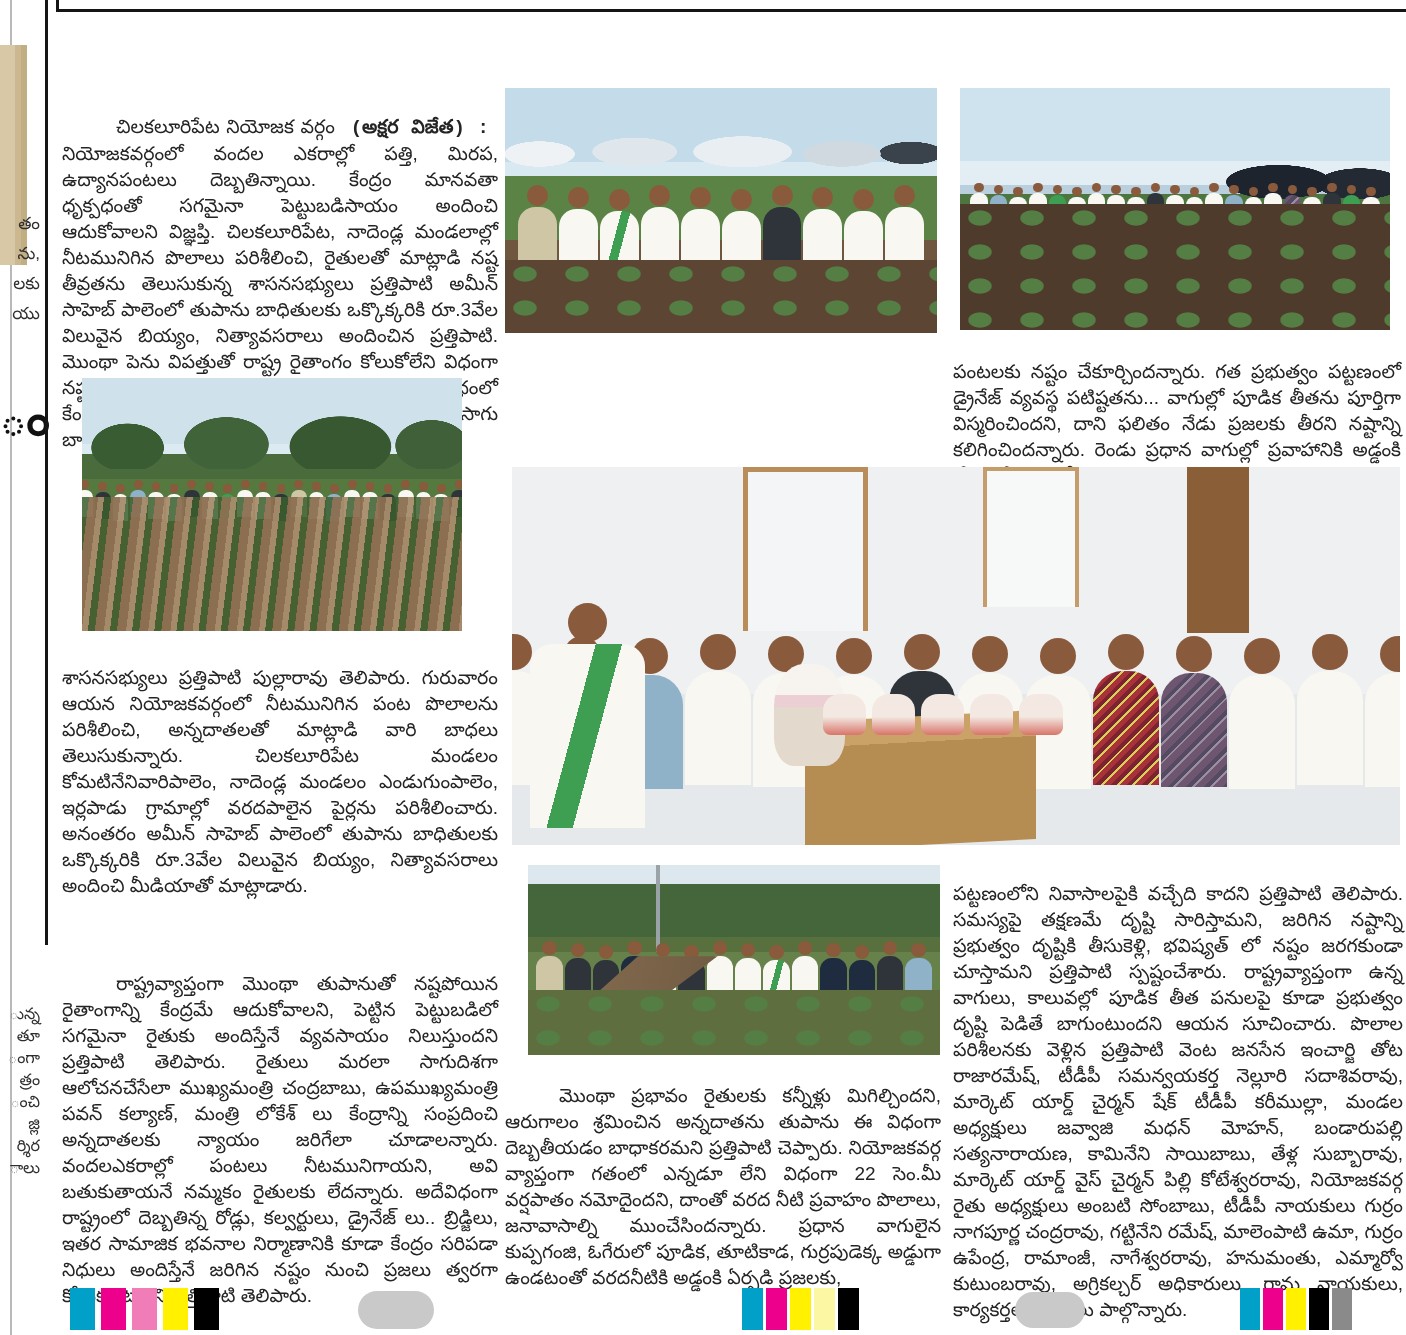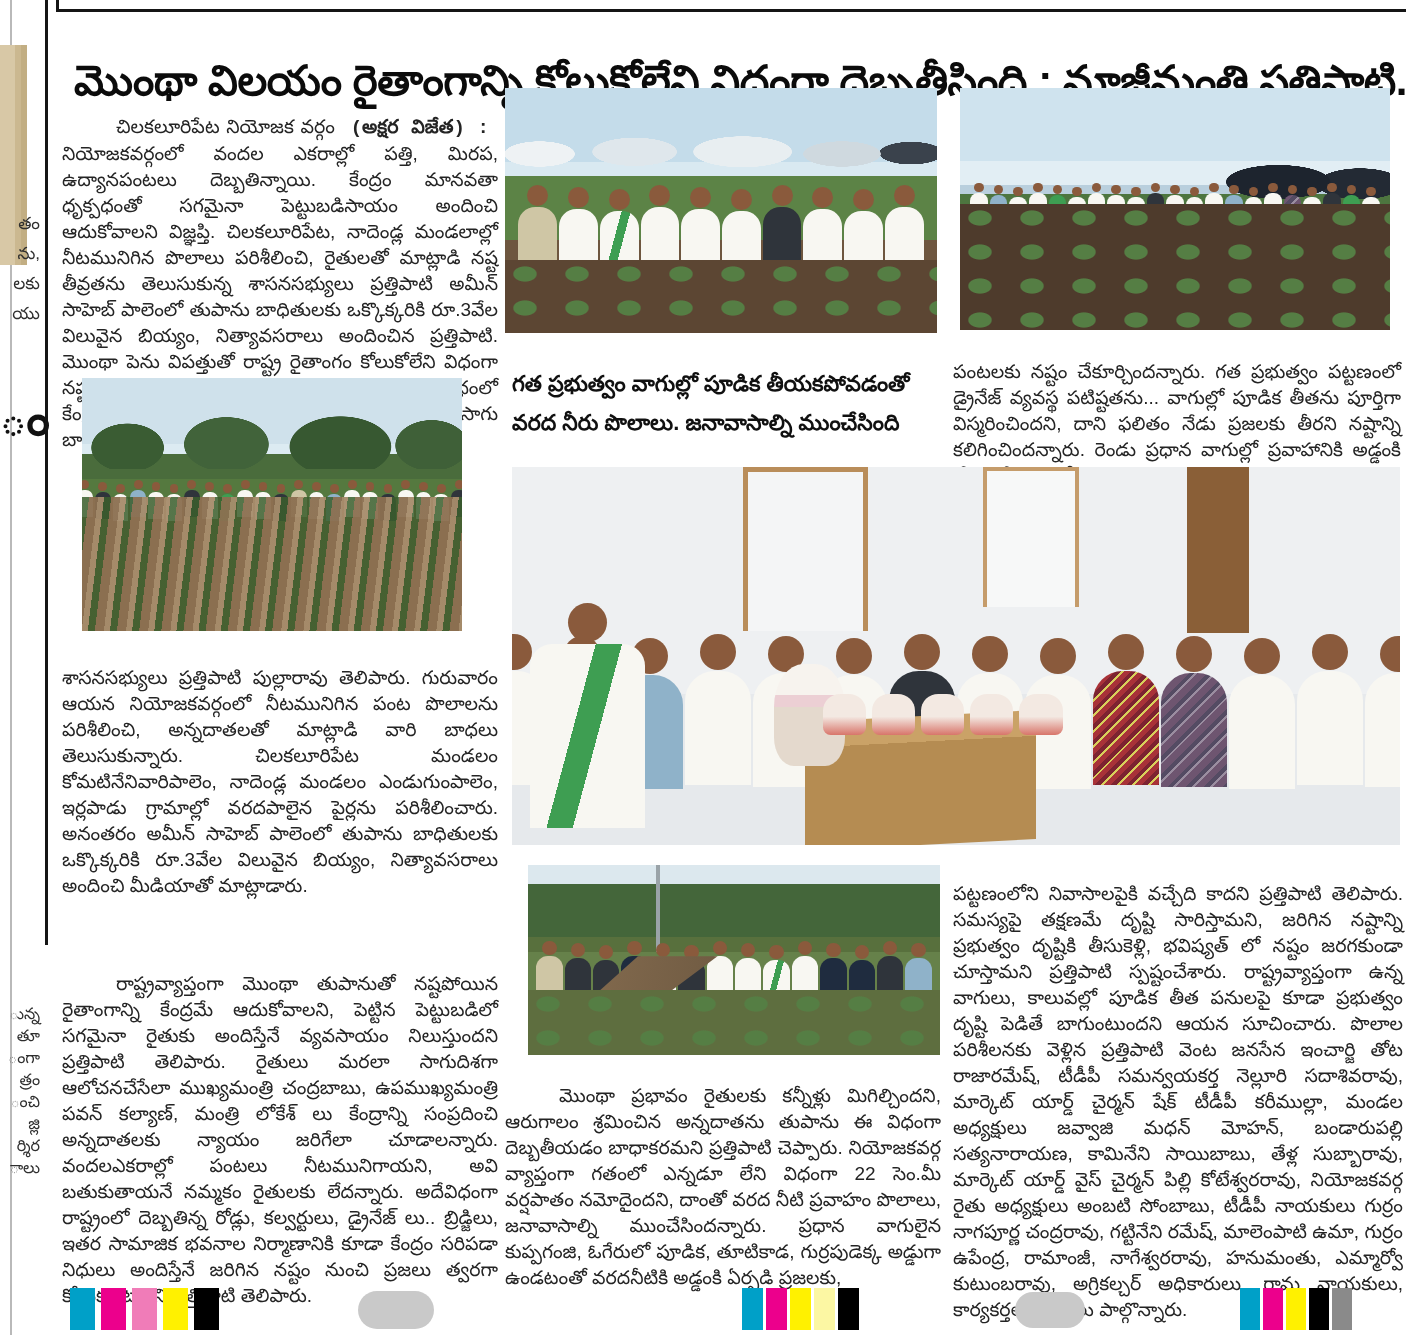--- a/index.html
+++ b/index.html
@@ -139,21 +139,20 @@
       <span>త్రం</span>
       <span>ంచి</span>
       <span>జ్లి</span>
       <span>ర్శిర</span>
       <span>ాలు</span>
     </div>
 
   <div class="abs col-rule"></div>
   <div class="abs top-corner"></div>
 
-  <h1 class="abs headline">మొంథా విలయం రైతాంగాన్ని కోలుకోలేని విధంగా దెబ్బతీసింది : మాజీమంత్రి ప్రత్తిపాటి.</h1>
 
   <p class="abs body-text indent" id="para1">
     <span class="dateline-gap">చిలకలూరిపేట నియోజక వర్గం</span>
     <span class="bold dateline-gap">(అక్షర విజేత) :</span>
     <span>నియోజకవర్గంలో వందల ఎకరాల్లో పత్తి, మిరప, ఉద్యానపంటలు దెబ్బతిన్నాయి. కేంద్రం మానవతా ధృక్పధంతో సగమైనా పెట్టుబడిసాయం అందించి ఆదుకోవాలని విజ్ఞప్తి. చిలకలూరిపేట, నాదెండ్ల మండలాల్లో నీటమునిగిన పొలాలు పరిశీలించి, రైతులతో మాట్లాడి నష్ట తీవ్రతను తెలుసుకున్న శాసనసభ్యులు ప్రత్తిపాటి అమీన్ సాహెబ్ పాలెంలో తుపాను బాధితులకు ఒక్కొక్కరికి రూ.3వేల విలువైన బియ్యం, నిత్యావసరాలు అందించిన ప్రత్తిపాటి. మొంథా పెను విపత్తుతో రాష్ట్ర రైతాంగం కోలుకోలేని విధంగా నష్టపోయిందని, సమస్యను గుర్తించి, మానవతా ధృక్పధంలో కేంద్రప్రభుత్వం తక్షణం ఆదుకుంటేనే రాష్ట్రంలో సాగు బాగుపడుతుందని మాజీమంత్రి,</span>
   </p>
 
   <div class="photo" id="photo1">
     <div class="treeline"></div>
     <div class="crowd">
@@ -293,21 +292,20 @@
           <i class="hd"></i>
           <i class="bd" style="background: rgb(248, 247, 242);"></i>
         </span>
         <span class="pp" style="--v: 0px;">
           <i class="hd"></i>
           <i class="bd" style="background: rgb(248, 247, 242);"></i>
         </span>
       </div>
     <div class="bushgrid"></div>
   </div>
-  <p class="abs caption">గత ప్రభుత్వం వాగుల్లో పూడిక తీయకపోవడంతో వరద నీరు పొలాలు. జనావాసాల్ని ముంచేసింది</p>
 
   <div class="photo" id="photo3">
     <div class="suvs"></div>
     <div class="crowd">
         <span class="pp" style="--v: 0px;">
           <i class="hd"></i>
           <i class="bd" style="background: rgb(248, 247, 242);"></i>
         </span>
         <span class="pp" style="--v: 2px;">
           <i class="hd"></i>

